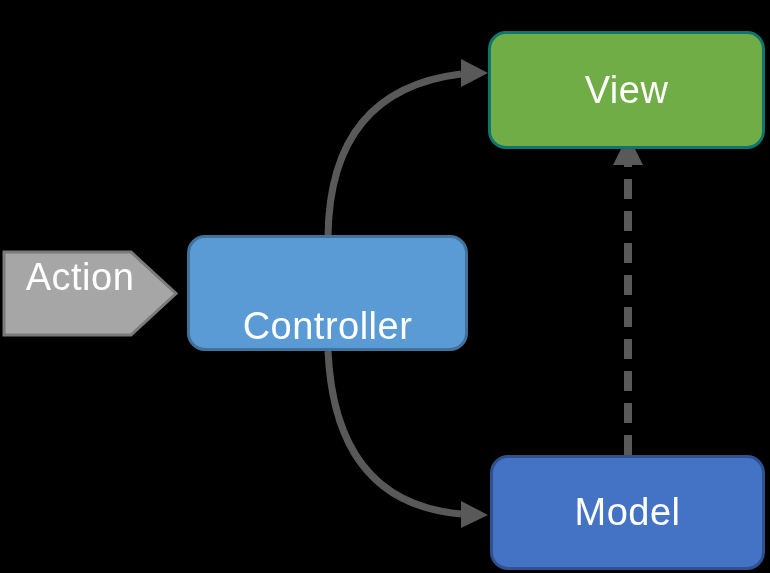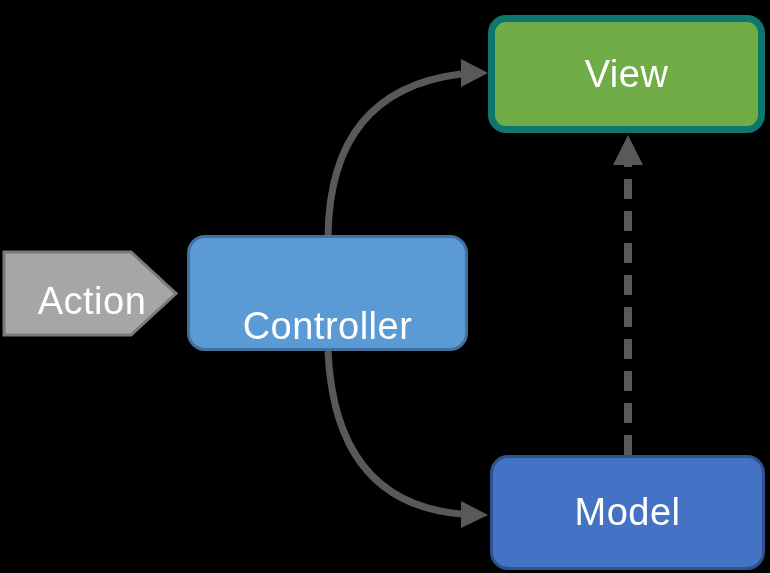--- a/index.html
+++ b/index.html
@@ -38,48 +38,47 @@
     left: 187px;
     top: 235px;
     width: 281px;
     height: 116px;
     background: #5b9bd5;
     border: 3px solid #41719c;
     align-items: flex-end;
   }
   .node-view {
     left: 488px;
-    top: 15px;
+    top: 31px;
     width: 277px;
     height: 118px;
     background: #70ad47;
-    border: 7px solid #0f766e;
+    border: 3px solid #0f766e;
   }
   .node-model {
     left: 490px;
     top: 455px;
     width: 275px;
     height: 115px;
     background: #4472c4;
     border: 3px solid #2f528f;
   }
   .action-label {
     position: absolute;
     left: 4px;
-    top: 260px;
+    top: 236px;
     width: 152px;
     height: 83px;
     display: flex;
     align-items: center;
     justify-content: center;
     color: #ffffff;
     font-size: 38px;
     font-weight: 400;
     letter-spacing: 0.5px;
-    padding-left: 12px;
   }
 </style>
 </head>
 <body>
 
 <div class="canvas">
 
   <svg class="edges-layer" width="770" height="573" viewBox="0 0 770 573" xmlns="http://www.w3.org/2000/svg">
 
     <polygon points="4,252 131,252 176,293.5 131,335 4,335" fill="#a6a6a6" stroke="#7a7a7a" stroke-width="3" stroke-linejoin="miter"></polygon>

